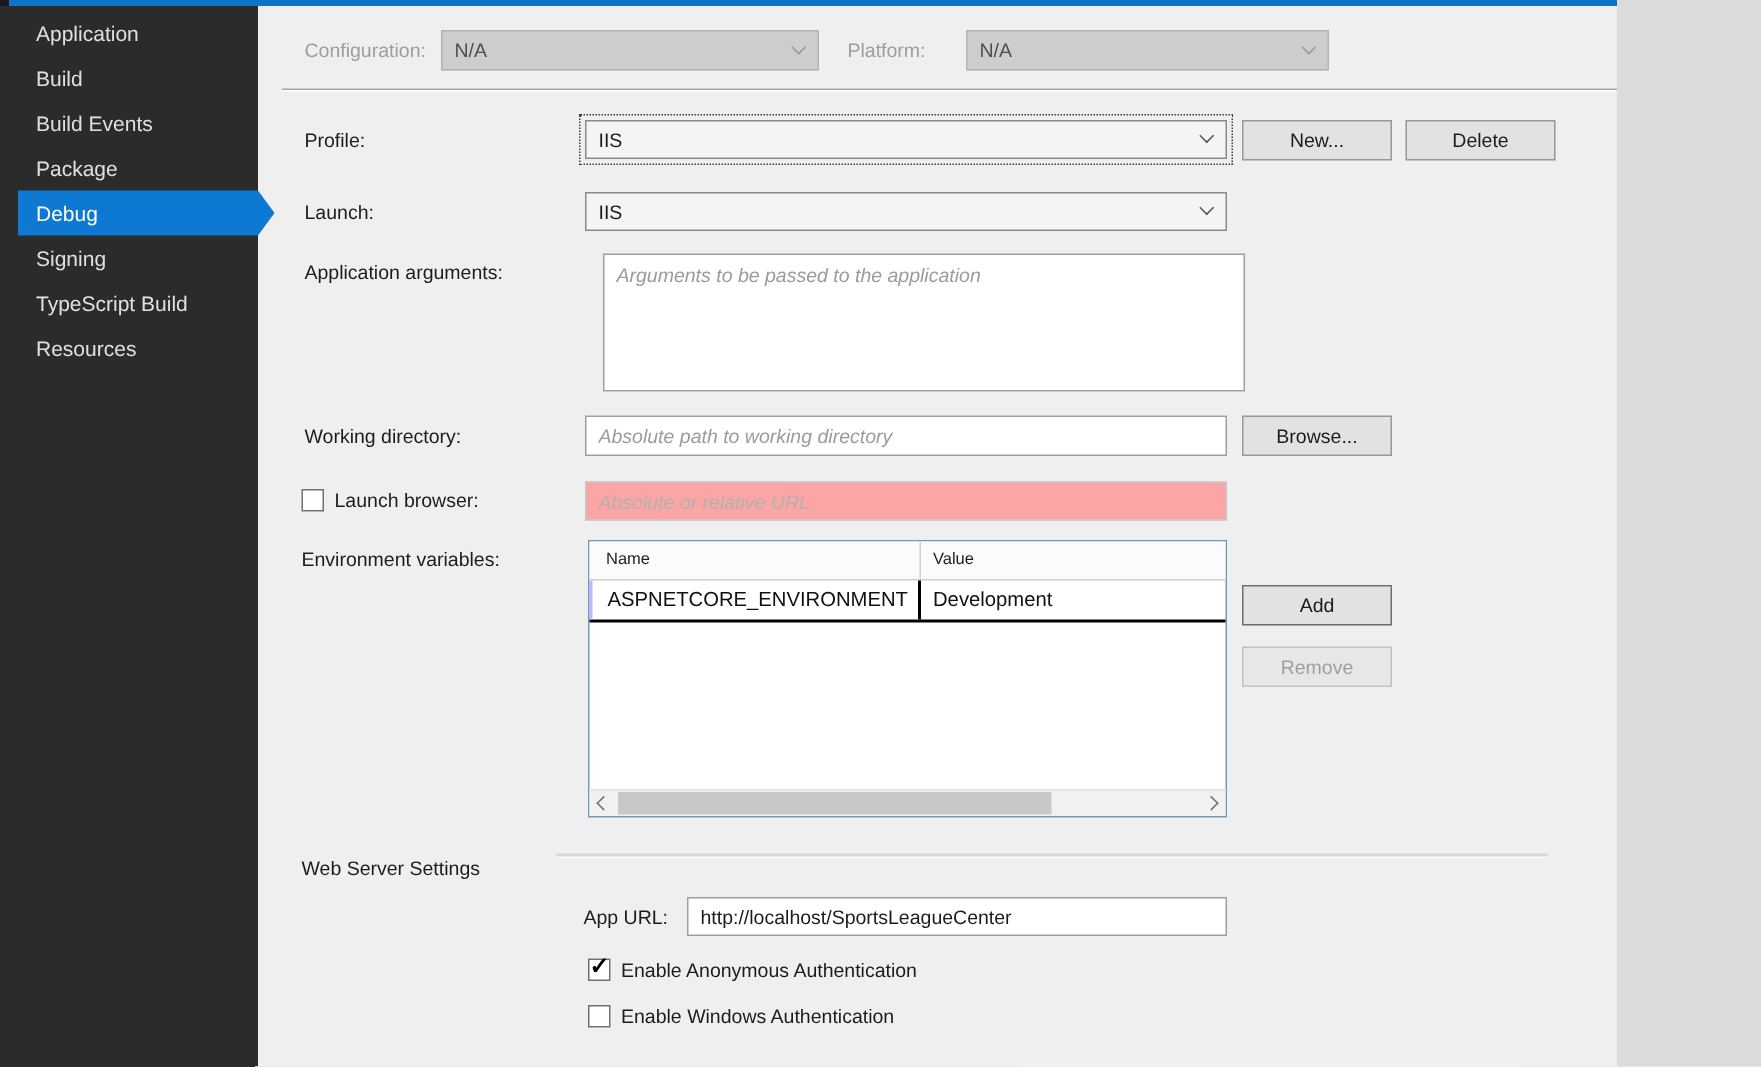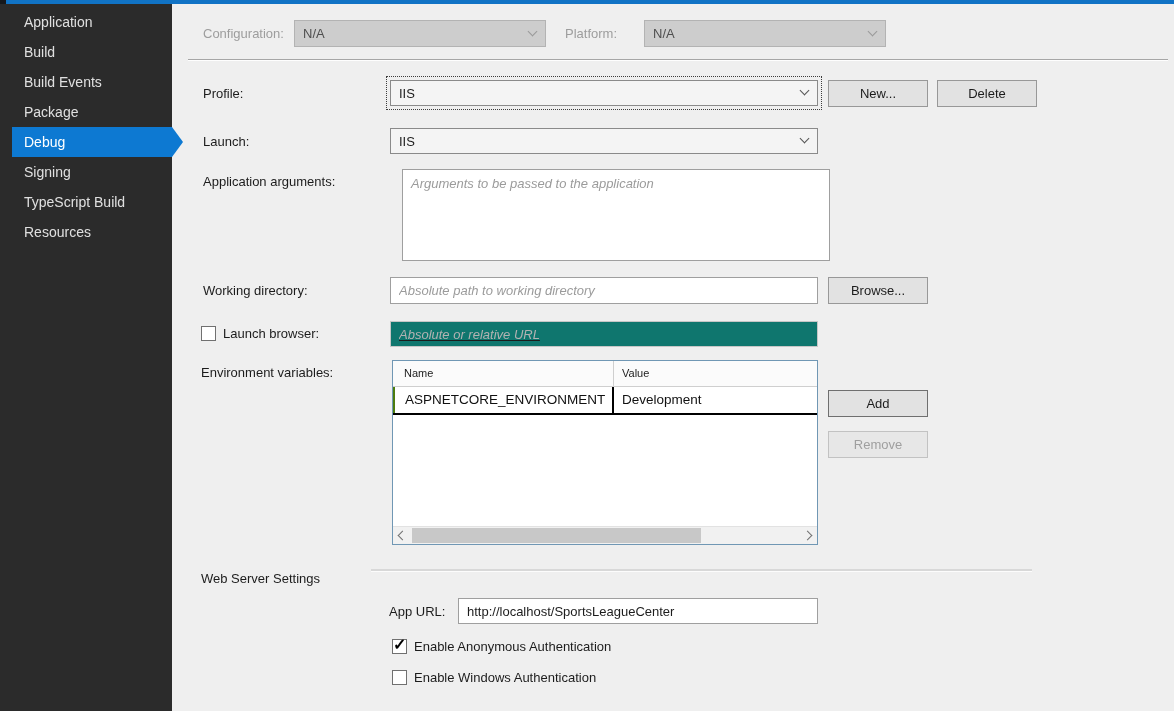--- a/index.html
+++ b/index.html
@@ -1,18 +1,18 @@
 <!DOCTYPE html>
 <html><head>
 <meta charset="utf-8">
 <style>
   html,body{margin:0;padding:0;}
   body{font-family:"Liberation Sans", sans-serif; background:#dcdcdc;}
   *{box-sizing:border-box;}
-  .screen{position:relative;width:1174px;height:711px;overflow:hidden;background:#efefef;}
+  .screen{position:relative;width:1078px;height:711px;overflow:hidden;background:#efefef;}
 
   
   .topbar{position:absolute;left:0;top:0;width:1174px;height:4px;background:#1173c5;z-index:6;}
   .topbar-notch{position:absolute;left:0;top:0;width:6px;height:4px;background:#16181c;z-index:7;}
 
   
   .sidebar{position:absolute;left:0;top:0;width:172px;height:711px;background:#2b2b2b;z-index:4;}
   .nav{position:absolute;left:0;top:7px;width:100%;}
   .nav-item{position:relative;height:30px;line-height:30px;padding-left:24px;font-size:14px;color:#e0e0e0;cursor:default;white-space:nowrap;}
   .nav-item.selected{margin-left:12px;padding-left:12px;background:#0d79d2;color:#ffffff;}
@@ -35,40 +35,40 @@
   
   .btn{position:absolute;background:#e2e2e2;border:1px solid #989898;font-size:13px;color:#1c1c1c;
     display:flex;align-items:center;justify-content:center;cursor:default;}
   .btn.strong{border-color:#6f6f6f;}
   .btn.disabled{color:#9f9f9f;border-color:#c2c2c2;background:#e7e7e7;}
 
   
   .txt{position:absolute;border:1px solid #9f9f9f;background:#ffffff;font-size:13px;color:#1c1c1c;
     padding:0 8px;font-family:"Liberation Sans", sans-serif;}
   .txt::placeholder{color:#9b9b9b;font-style:italic;opacity:1;}
-  .txt.disabled{background:#0f766e;border-color:#c6c6c6;text-decoration:underline;}
+  .txt.disabled{background:#fca5a5;border-color:#c6c6c6;}
   .txt.disabled::placeholder{color:#b2b2b2;}
   textarea.txt{padding:6px 8px;resize:none;margin-left:12px;}
 
   
   .hr-top{position:absolute;height:1px;background:#a6a6a6;box-shadow:0 1px 0 rgba(255,255,255,0.9);}
   .hr-soft{position:absolute;height:2px;background:#d8d8d8;box-shadow:0 1px 0 rgba(255,255,255,0.8);}
 
   
   .cb{position:absolute;width:15px;height:15px;background:#ffffff;border:1px solid #707070;}
   .cb .mark{position:absolute;left:0px;top:-4px;font-size:16px;font-weight:bold;color:#000;line-height:18px;}
 
   
   .grid{position:absolute;left:392px;top:360px;width:426px;height:185px;background:#ffffff;border:1px solid #7097b4;}
   .grid-header{position:relative;height:26px;background:#fbfbfb;border-bottom:1px solid #cfcfcf;display:flex;}
   .gh-cell{font-size:11px;color:#1c1c1c;line-height:25px;}
   .gh-name{width:221px;padding-left:11px;border-right:1px solid #cfcfcf;}
   .gh-value{flex:1;padding-left:8px;}
   .grid-row{position:relative;height:28px;display:flex;border-bottom:2px solid #000;}
-  .gr-name{width:221px;padding-left:10px;border-left:2px solid #4d7c0f;border-right:2px solid #000;
+  .gr-name{width:221px;padding-left:10px;border-left:2px solid #c4b5fd;border-right:2px solid #000;
     font-size:13.5px;color:#111;line-height:25px;white-space:nowrap;overflow:hidden;}
   .gr-value{flex:1;padding-left:8px;font-size:13.5px;color:#111;line-height:25px;}
   .grid-scroll{position:absolute;left:0;right:0;bottom:0;height:18px;background:#f1f1f1;border-top:1px solid #e2e2e2;}
   .gs-thumb{position:absolute;left:19px;top:1px;bottom:1px;width:289px;background:#c8c8c8;}
   .gs-arrow{position:absolute;top:50%;width:7px;height:7px;margin-top:-4px;}
   .gs-left{left:6px;border-left:1.6px solid #707070;border-bottom:1.6px solid #707070;transform:rotate(45deg);}
   .gs-right{right:6px;border-right:1.6px solid #707070;border-top:1.6px solid #707070;transform:rotate(45deg);}
 </style>
 </head>
 <body>

